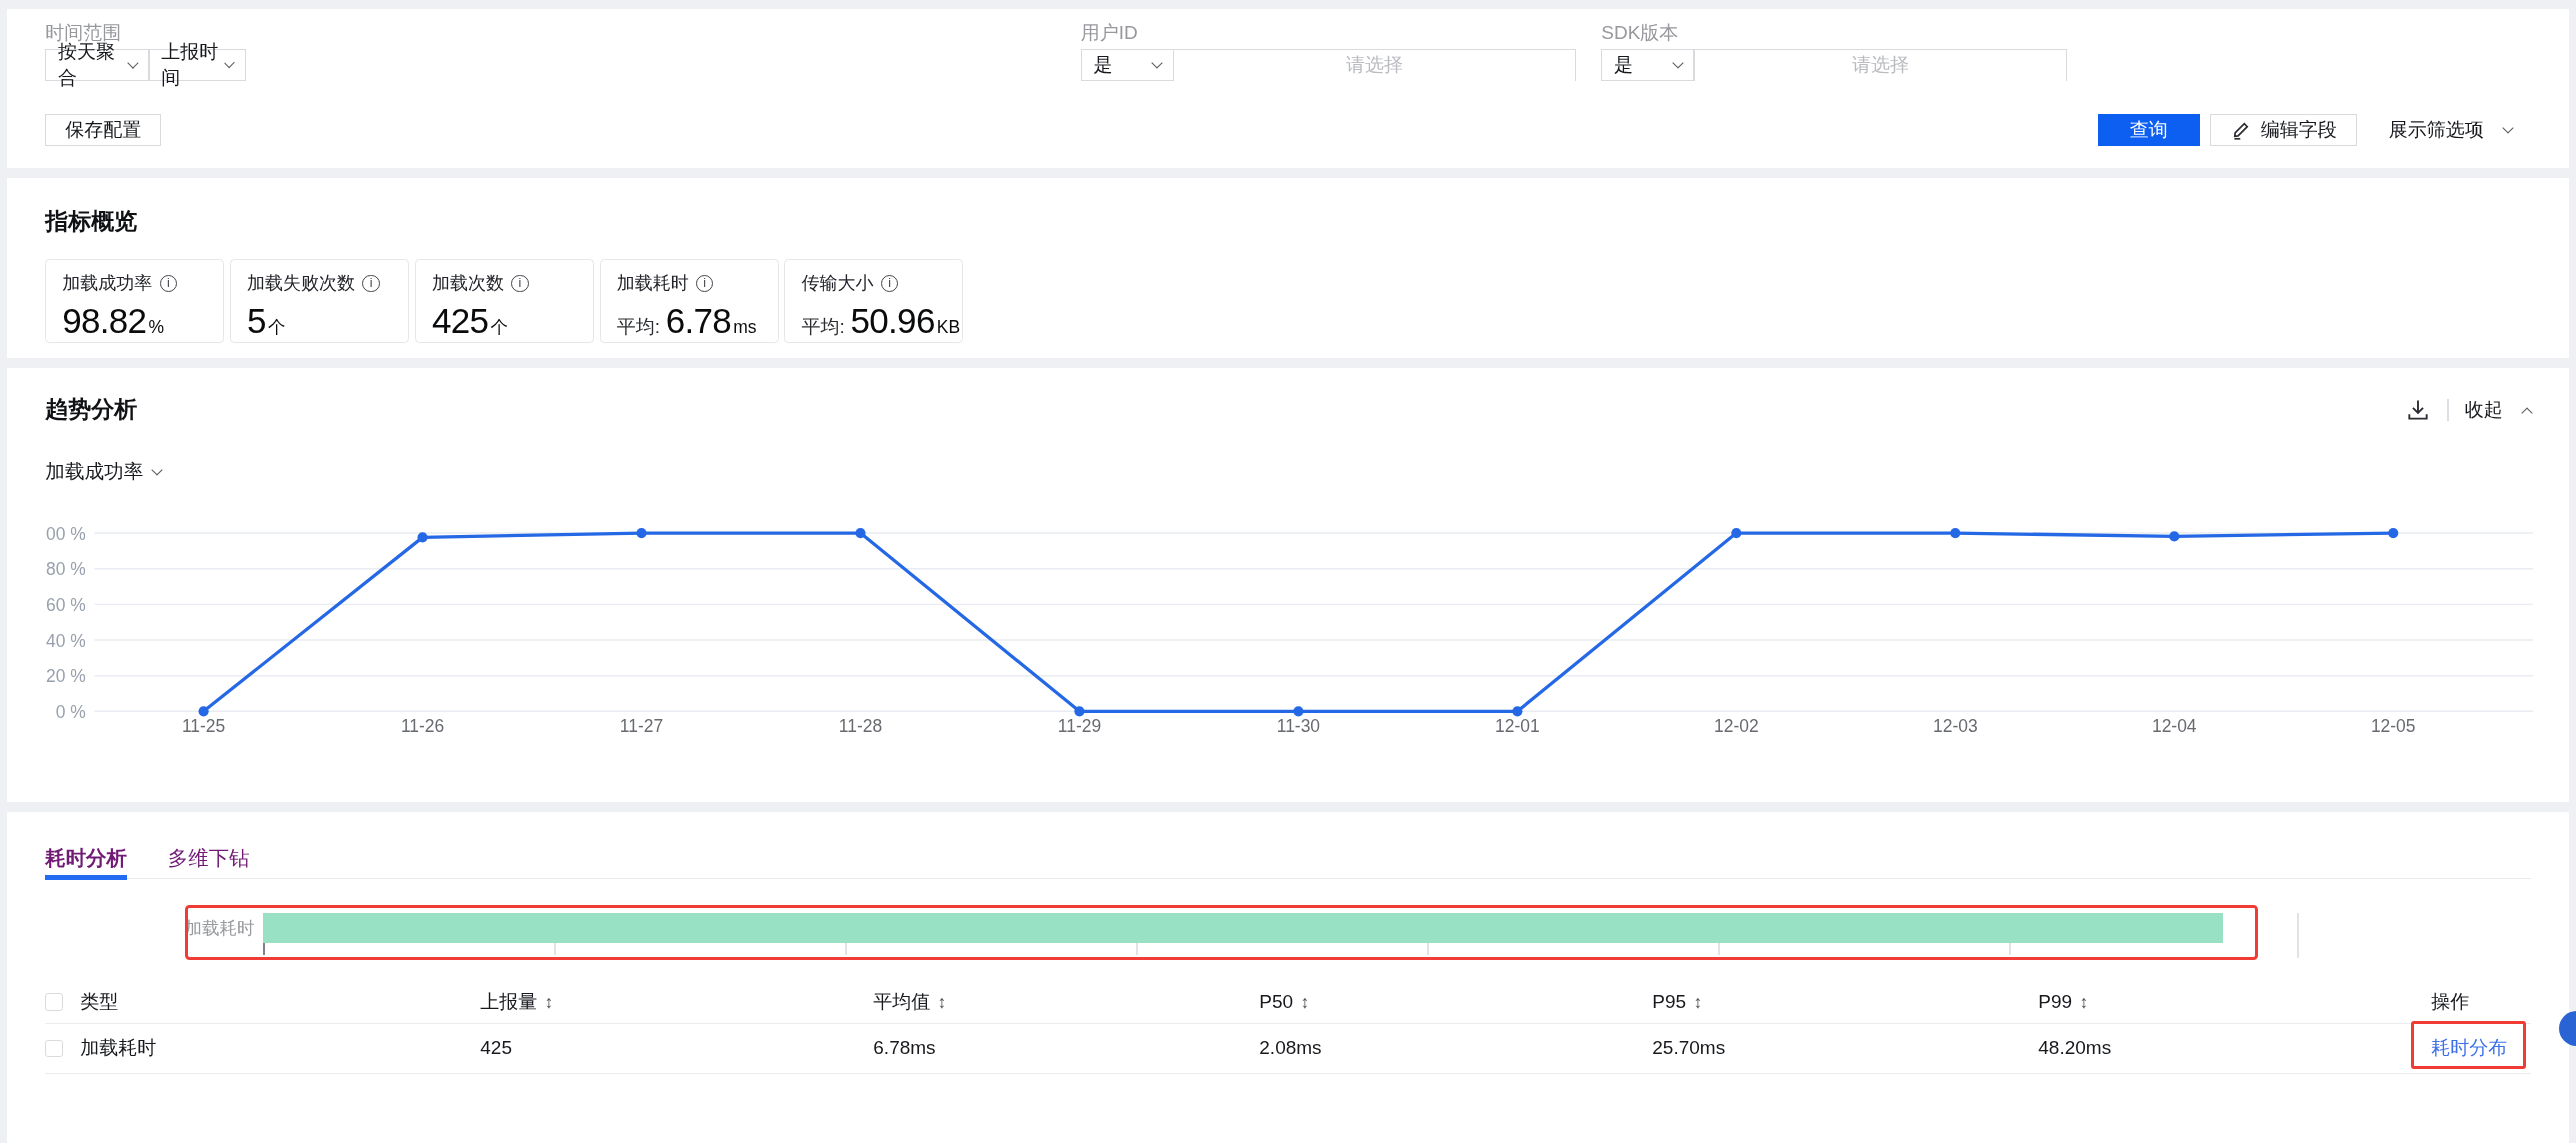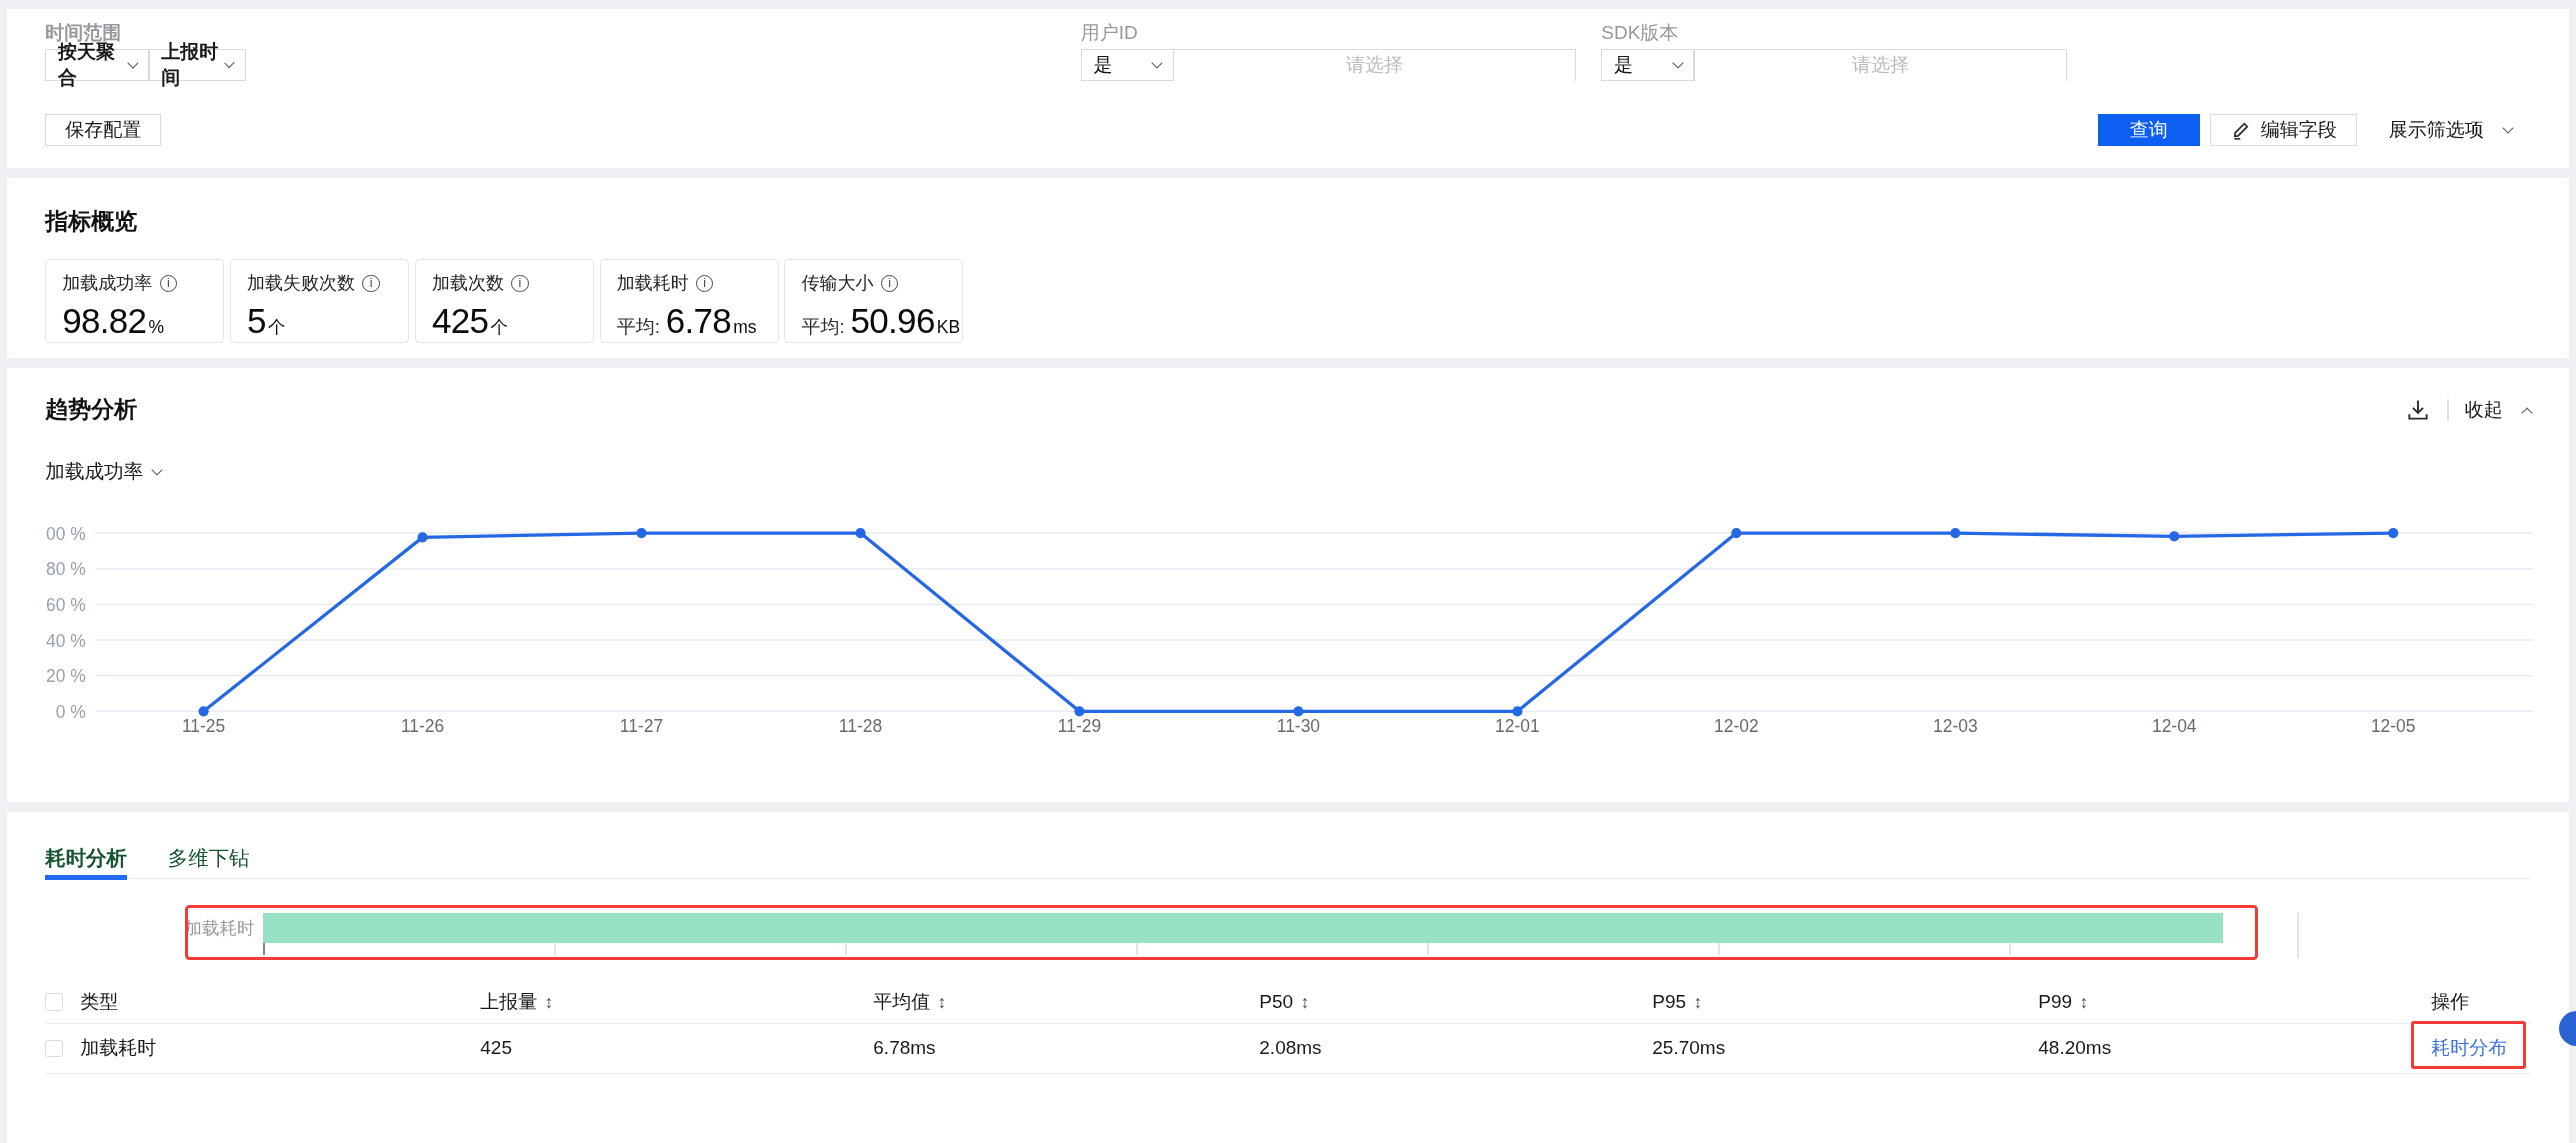--- a/index.html
+++ b/index.html
@@ -54,21 +54,21 @@
   .trend-card { height:434px; padding:26px 38px 0; }
   .thead { display:flex; justify-content:space-between; align-items:center; }
   .tctrls { display:flex; align-items:center; gap:16px; }
   .vdiv { width:1.5px; height:22px; background:#dcdee3; }
   .metric-sel { margin-top:33px; display:inline-flex; align-items:center; gap:10.2px; font-size:19.6px; color:#16181c; cursor:pointer; }
   .chartbox { margin-top:10.2px; }
 
   
   .analysis-card { height:332px; padding:0 38px; }
   .tabs { display:flex; gap:41px; padding-top:32px; border-bottom:1.5px solid #e9eaee; }
-  .tab { font-size:20.4px; padding-bottom:6px; position:relative; cursor:pointer; color:#14532d; }
+  .tab { font-size:20.4px; padding-bottom:6px; position:relative; cursor:pointer; color:#701a75; }
   .tab.active { font-weight:700; }
   .tab.active::after { content:""; position:absolute; left:0; right:0; bottom:-1.5px; height:4.4px; background:#226bf2; }
   .durbar-wrap { margin-top:34px; margin-left:138px; display:flex; position:relative; height:44px; }
   .durbar-label { width:80px; text-align:right; padding-right:8.7px; font-size:17.5px; color:#97999e; line-height:30px; white-space:nowrap; }
   .durbar-track { width:2035px; height:30px; position:relative; }
   .durbar-fill { height:30px; background:#98e1c5; }
   .durbar-ticks { position:absolute; left:0; top:30px; width:2035px; height:13px; }
   .durbar-ticks .tick { position:absolute; top:0; width:1.5px; height:11.6px; background:#e0e3e8; }
   .durbar-ticks .tick.first { background:#7e8187; }
   .durbar-ticks .endtick { position:absolute; top:-30px; width:1.5px; height:45px; background:#e0e3e8; }
@@ -86,21 +86,21 @@
   .float-circle { position:absolute; left:2559px; top:1011px; width:35px; height:35px; border-radius:50%; background:#2a63d4; z-index:10; cursor:pointer; }
 
   svg text { font-family:"Liberation Sans","DejaVu Sans",sans-serif; }
   .icon-svg { display:block; }
 </style>
 </head>
 <body>
 
 <div class="card filter-card">
   <div class="frow1">
-    <div class="fgroup" style="width:1010px;font-weight:bold;">
+    <div class="fgroup" style="width:1010px;">
       <div class="flabel">时间范围</div>
       <div class="controls">
         <div class="ctrl sel" style="width:104px;">
           <span>按天聚合</span>
           <span class="cv"></span>
         </div>
         <div class="ctrl sel" style="width:97px;">
           <span>上报时间</span>
           <span class="cv"></span>
         </div>

